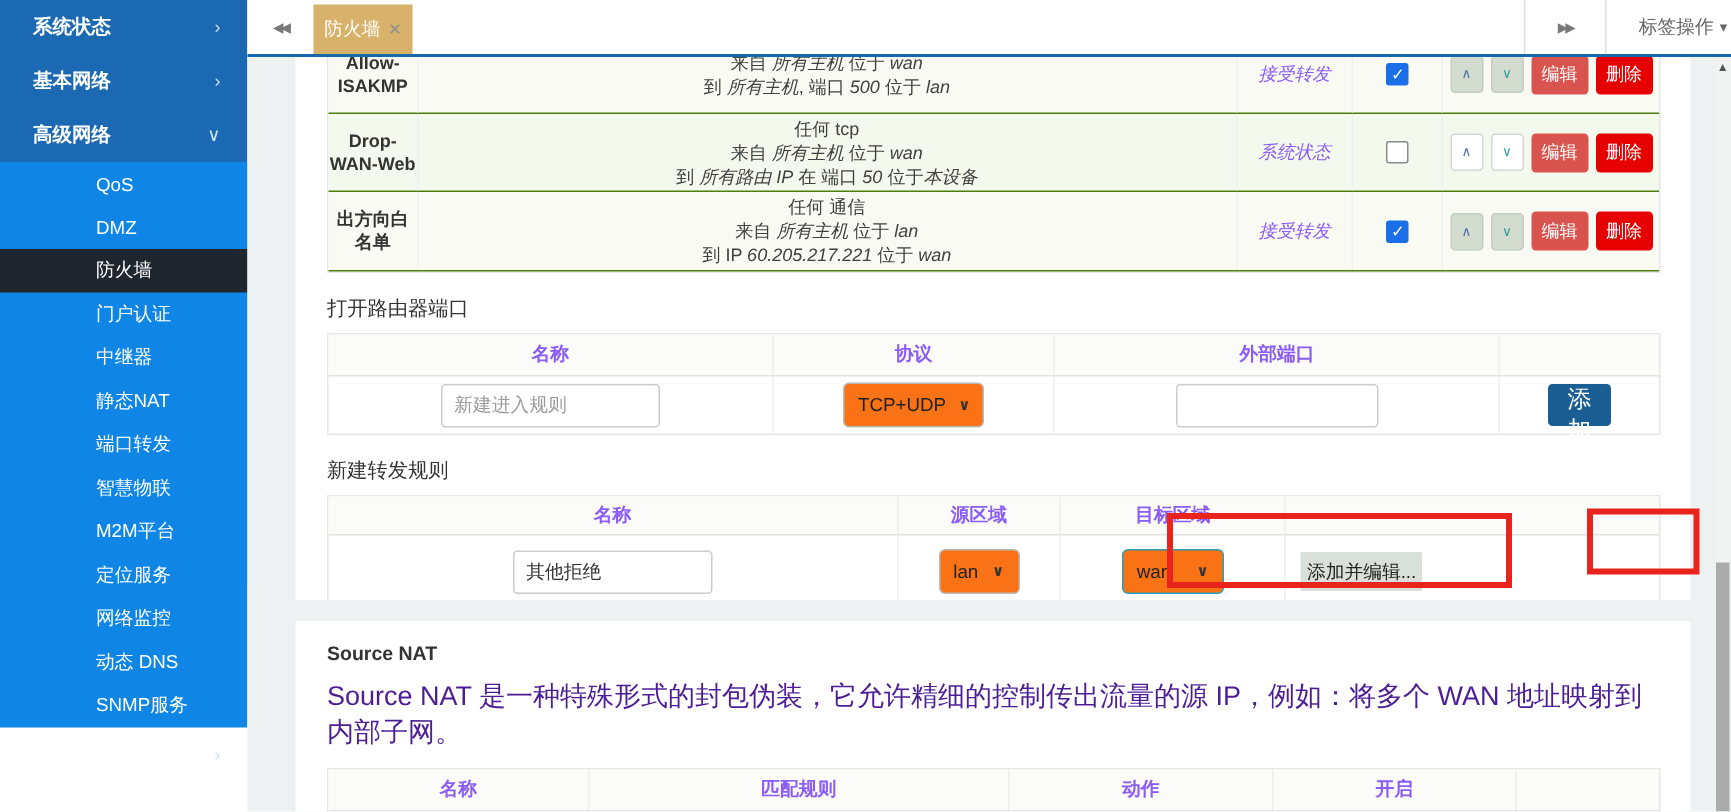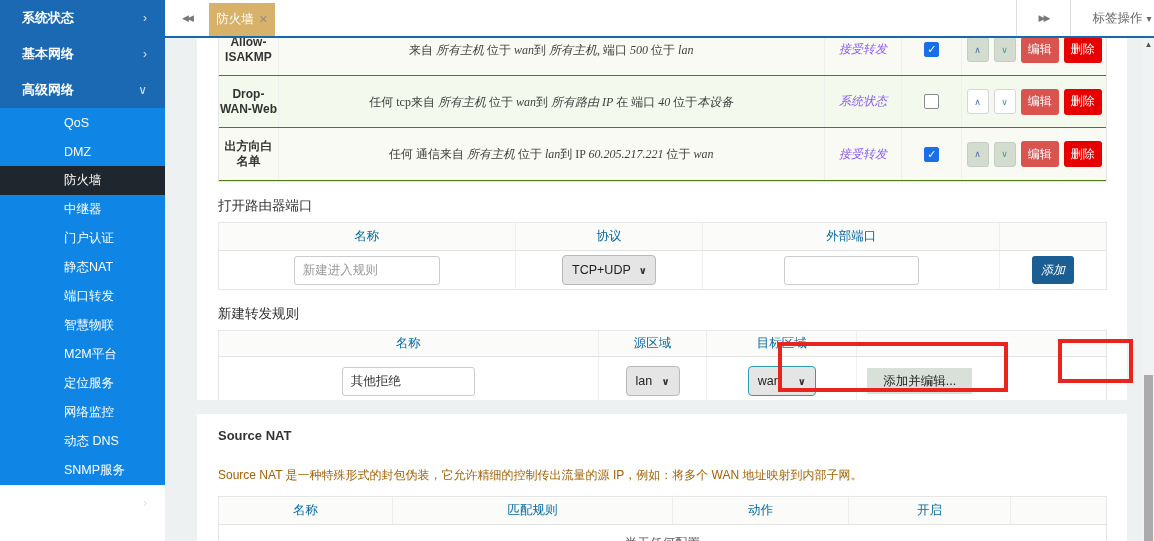--- a/index.html
+++ b/index.html
@@ -33,32 +33,32 @@
   .tb-menu .caret { font-size:10px; }
 
   .content { position:absolute; top:38px; left:0; right:0; bottom:0; background:#eef1f1; overflow:hidden; padding-left:32px; }
   .card { background:#fff; width:930px; padding:0 21px; }
   .card1 { height:362px; overflow:hidden; }
   .card2 { margin-top:14px; height:160px; padding-top:14px; }
 
   
   .tbl { border:1px solid #e6e6e6; border-top:none; width:889px; }
   .tbl .hrow { display:flex; background:#fbfbfa; border-bottom:1px solid #e3e3e3; }
-  .tbl .hcell { font-weight:normal; font-size:12.5px; color:#0369a1; display:flex; align-items:center; justify-content:center; height:27px; border-right:1px solid #eee; }
+  .tbl .hcell { font-weight:bold; font-size:12.5px; color:#8b5cf6; display:flex; align-items:center; justify-content:center; height:27px; border-right:1px solid #eee; }
   .tbl .hcell:last-child, .tbl .cell:last-child { border-right:none; }
   .tbl .row { display:flex; }
   .tbl .cell { display:flex; align-items:center; justify-content:center; border-right:1px solid #efefef; }
 
   
   .rules { margin-top:-15px; border-top:1px solid #e6e6e6; }
   .rules .row { border-bottom:1px solid #4d7c0f; }
   .rules .row.odd { background:#fafaf5; }
   .rules .row.even { background:#f3f9ec; }
   .r-name { width:60px; font-weight:bold; font-size:12px; text-align:center; flex-direction:column; line-height:15px; }
-  .r-match { width:547px; flex-direction:row; font-size:12px; color:#404040; line-height:16px;font-family:Liberation Serif, serif; }
+  .r-match { width:547px; flex-direction:column; font-size:12px; color:#404040; line-height:16px; }
   .r-match div { text-align:center; }
   .r-action { width:78px; font-style:italic; font-size:12px; color:#8b5cf6; }
   .r-enable { width:60px; }
   .r-btns { width:144px; gap:5px; }
   .rule-row-1 { height:52px; } .rule-row-2 { height:52px; } .rule-row-3 { height:53px; }
 
   .cb { width:15px; height:15px; border:1px solid #8a8a8a; border-radius:2px; background:#fff;
         display:flex; align-items:center; justify-content:center; font-size:11px; color:#fff; cursor:pointer; }
   .cb:not(:empty) { background:#1a6fe8; border-color:#1a6fe8; }
 
@@ -75,30 +75,30 @@
   
   .op-c1 { width:297px; } .op-c2 { width:188px; } .op-c3 { width:297px; } .op-c4 { width:106px; }
   .op-row { height:38px; }
   .forward-tbl .hcell { height:25px; }
   .fw-c1 { width:380px; } .fw-c2 { width:109px; } .fw-c3 { width:150px; } .fw-c4 { width:249px; }
   .fw-row { height:48px; }
 
   .txt { height:29px; border:1px solid #ccc; border-radius:3px; padding:0 8px; font-size:12.5px; color:#333; font-family:inherit; background:#fff; }
   .txt::placeholder { color:#9a9a9a; }
   .w130 { width:146px; } .w135 { width:135px; } .w133 { width:133px; }
-  .select { height:30px; border:1px solid #b9b9b9; border-radius:4px; background:#e5e5e5; display:flex;
+  .select { height:30px; border:1px solid #b9b9b9; border-radius:4px; background:#f97316; display:flex;
             align-items:center; justify-content:space-between; padding:0 9px; font-size:12.5px; color:#222; cursor:pointer; gap:8px; }
   .select .caret { font-size:10px; font-weight:bold; color:#333; }
   .sel-proto { width:94px; } .sel-lan { width:54px; } .sel-wan { width:68px; border-color:#2a9db5; }
-  .btn-add { background:#1b5e94; width:42px; height:28px; font-size:12px;font-style:italic; }
-  .btn-addedit { background:#d9dfd9; color:#222; border:none; height:26px; font-size:12.5px; padding:0 16px; border-radius:1px; cursor:pointer; font-family:inherit; }
+  .btn-add { background:#1b5e94; width:42px; height:28px; font-size:16px; }
+  .btn-addedit { background:#d9dfd9; color:#222; border:none; height:26px; font-size:12.5px; padding:0 4px; border-radius:1px; cursor:pointer; font-family:inherit; }
 
   
   .snat-title { font-weight:bold; font-size:13px; color:#333; }
-  .snat-desc { margin-top:24px; font-size:12px; color:#a16207; }
+  .snat-desc { margin-top:9px; font-size:18px; color:#4c1d95; }
   .snat-tbl { margin-top:12px; }
   .sn-c1 { width:174px; } .sn-c2 { width:280px; } .sn-c3 { width:176px; } .sn-c4 { width:162px; } .sn-c5 { width:95px; }
   .empty-row { height:36px; display:flex; align-items:center; justify-content:center; font-size:12.5px; color:#555; }
 
   
   .anno { position:absolute; border:4px solid #e8241c; pointer-events:none; z-index:20; }
   .anno1 { left:613px; top:342px; width:230px; height:50px; }
   .anno2 { left:893px; top:339px; width:75px; height:44px; }
 
   
@@ -129,24 +129,24 @@
       <div class="nav-sub">
           <span>QoS</span>
         </div>
       <div class="nav-sub">
           <span>DMZ</span>
         </div>
       <div class="nav-sub active">
           <span>防火墙</span>
         </div>
       <div class="nav-sub">
+          <span>门户认证</span>
+        </div>
+      <div class="nav-sub">
           <span>中继器</span>
-        </div>
-      <div class="nav-sub">
-          <span>门户认证</span>
         </div>
       <div class="nav-sub">
           <span>静态NAT</span>
         </div>
       <div class="nav-sub">
           <span>端口转发</span>
         </div>
       <div class="nav-sub">
           <span>智慧物联</span>
         </div>
@@ -210,21 +210,21 @@
               <button class="btn btn-edit">编辑</button>
               <button class="btn btn-del">删除</button>
             </div>
           </div>
 
           <div class="row even rule-row-2">
             <div class="cell r-name">Drop-WAN-Web</div>
             <div class="cell r-match">
               <div><span>任何 tcp</span></div>
               <div><span>来自 </span><i>所有主机</i><span> 位于 </span><i>wan</i></div>
-              <div><span>到 </span><i>所有路由 IP</i><span> 在 端口 </span><i>40</i><span> 位于</span><i>本设备</i></div>
+              <div><span>到 </span><i>所有路由 IP</i><span> 在 端口 </span><i>50</i><span> 位于</span><i>本设备</i></div>
             </div>
             <div class="cell r-action">系统状态</div>
             <div class="cell r-enable">
               <div class="cb"></div>
             </div>
             <div class="cell r-btns">
               <div class="updown up-g">∧</div>
               <div class="updown dn-g">∨</div>
               <button class="btn btn-edit">编辑</button>
               <button class="btn btn-del">删除</button>

